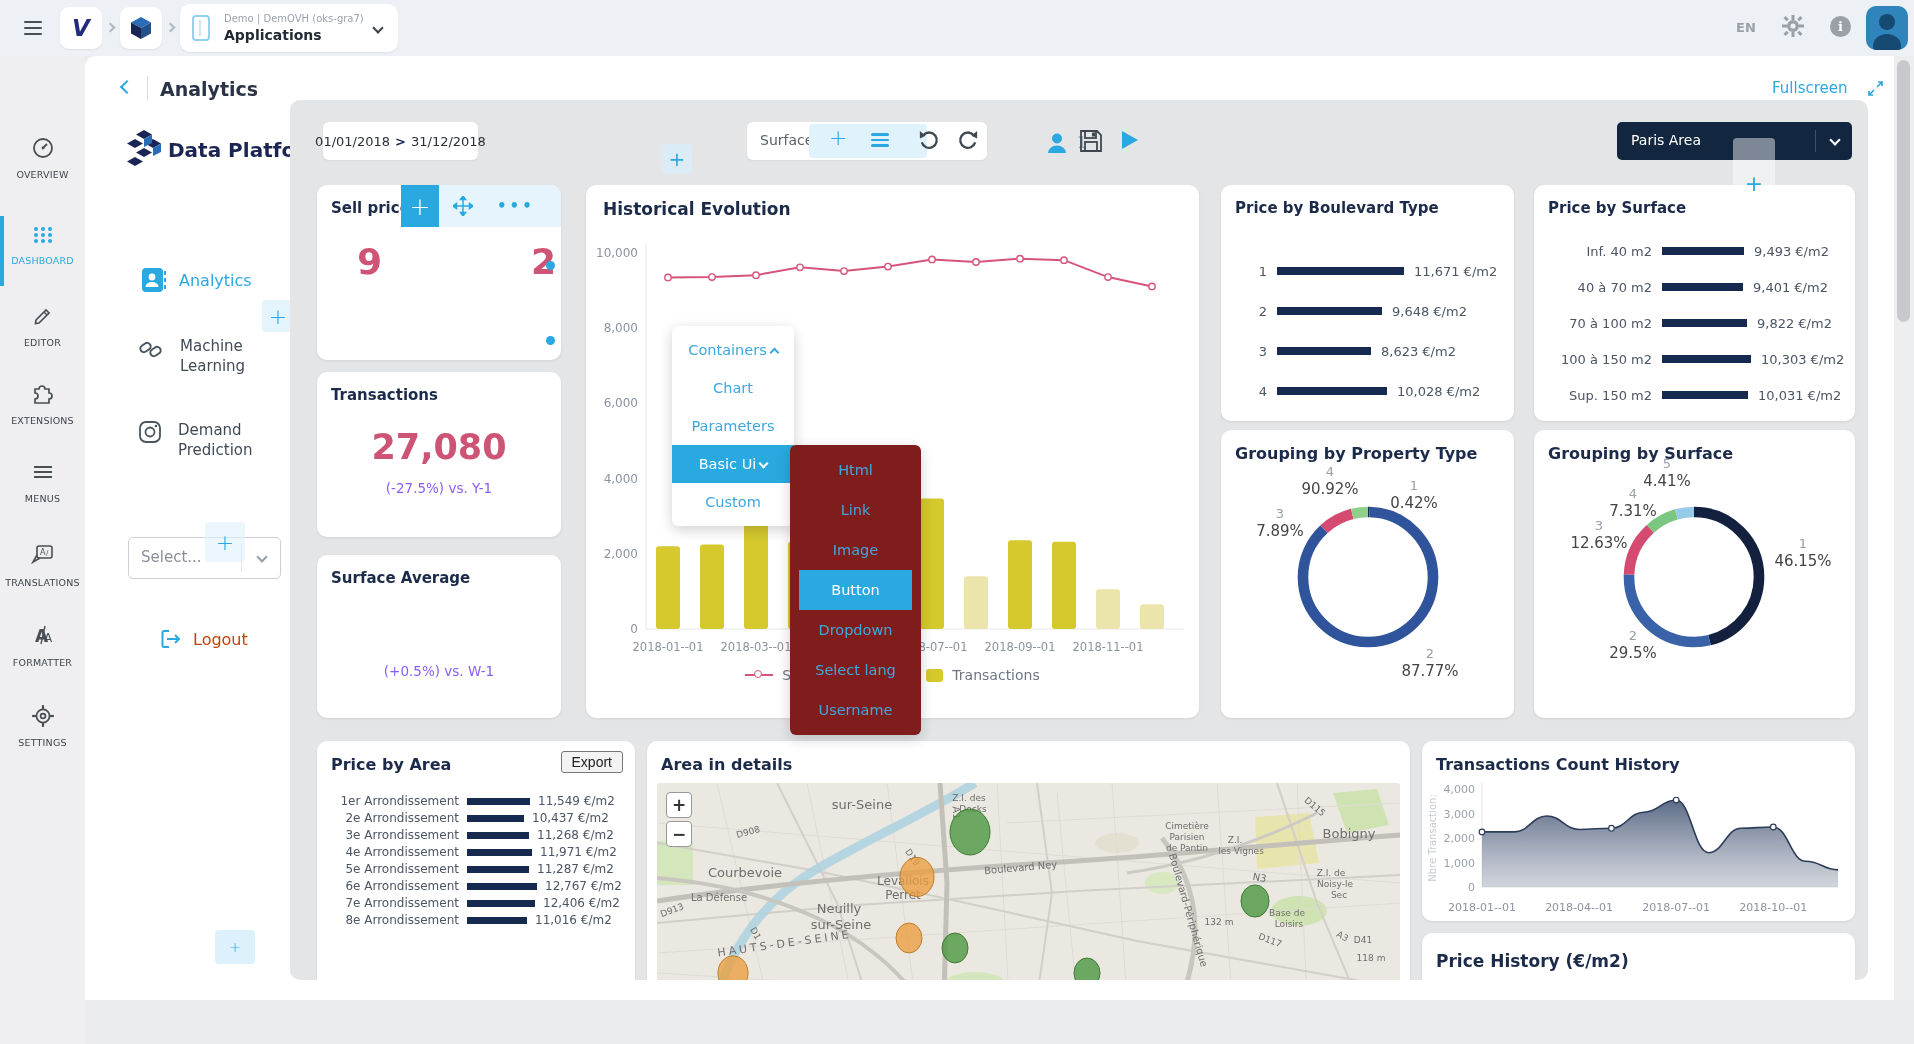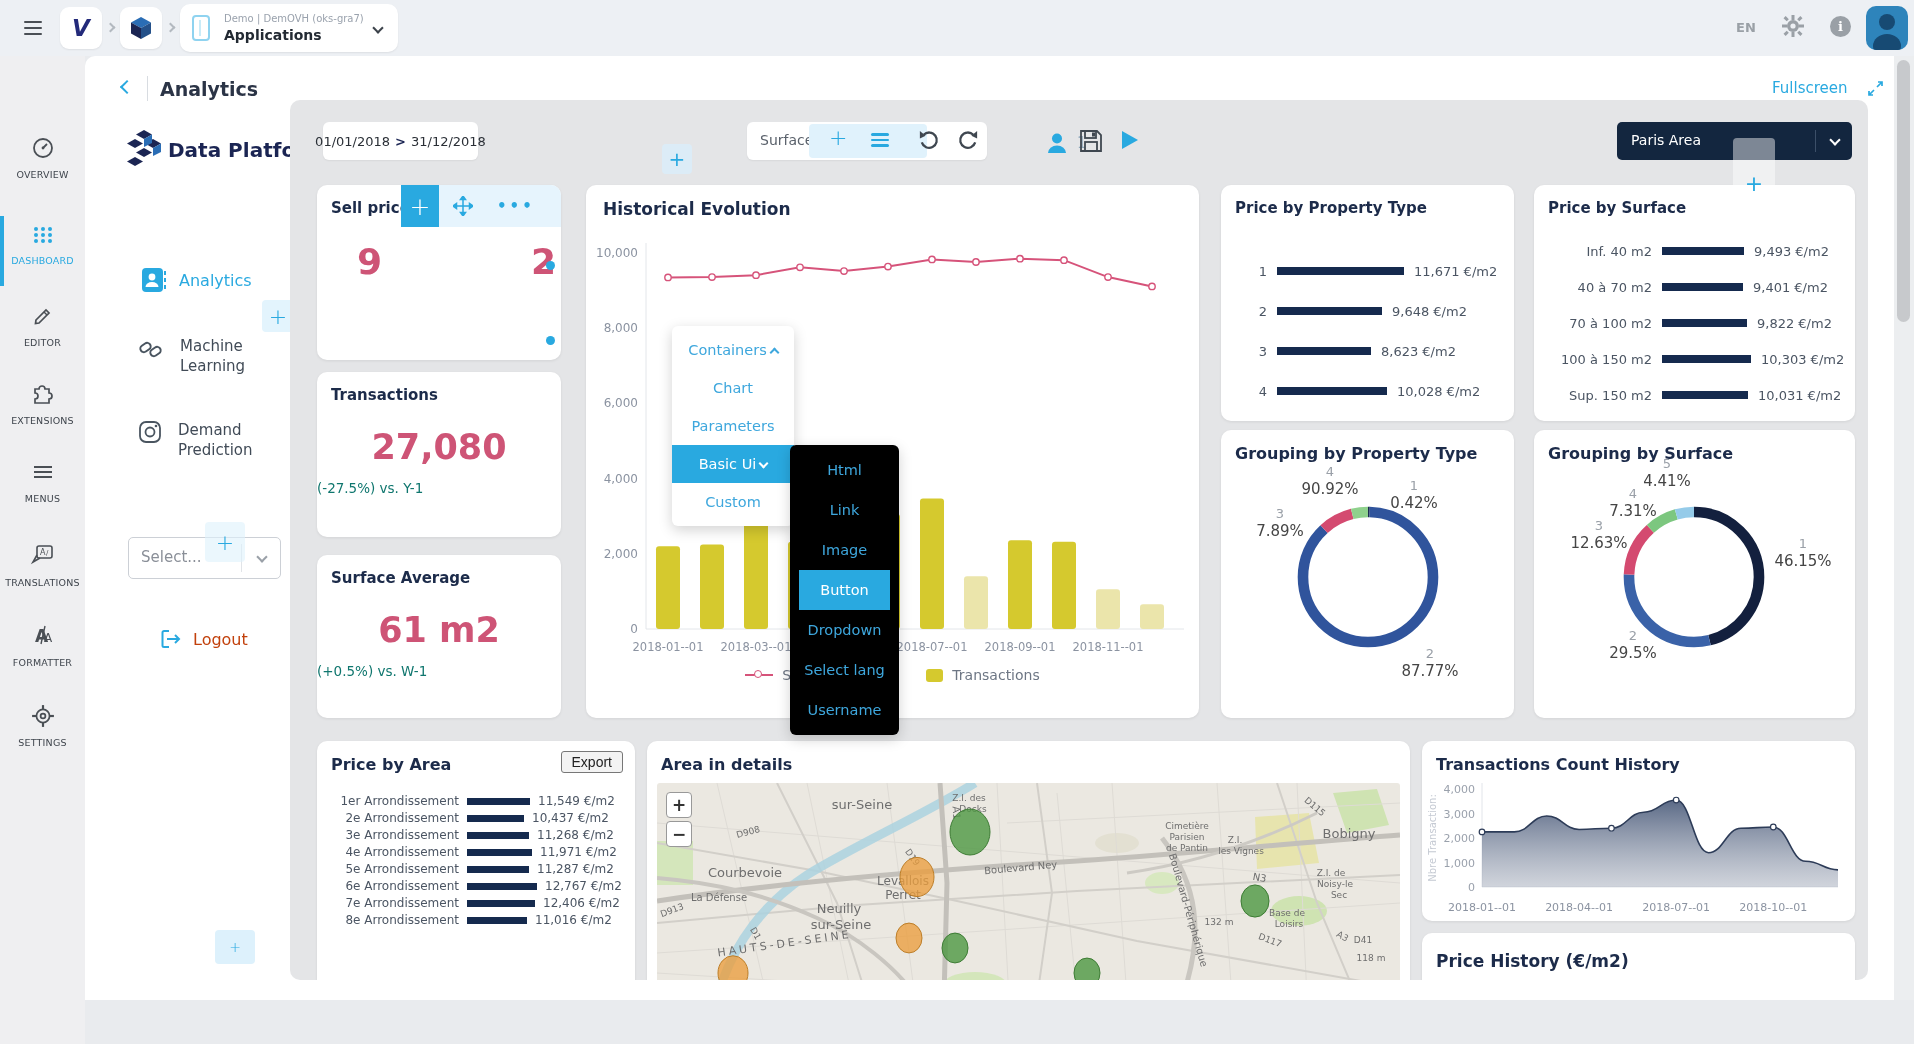--- a/index.html
+++ b/index.html
@@ -79,21 +79,21 @@
 .region{position:absolute;left:1327px;top:22px;width:235px;height:38px;background:#13263f;border-radius:5px;color:#fff;cursor:pointer}
 .region .t{position:absolute;left:14px;top:10px;font-size:14px}
 .region .dv{position:absolute;right:36px;top:8px;bottom:8px;width:1px;background:#3c4f68}
 .region .ch{position:absolute;right:13px;top:14px;width:8px;height:8px;border-right:2px solid #fff;border-bottom:2px solid #fff;transform:rotate(45deg)}
 .region-plus{position:absolute;left:1443px;top:38px;width:42px;height:58px;background:#ffffff73;border-radius:4px;display:flex;align-items:flex-end;justify-content:center;color:#29a9e0;font-size:22px;z-index:5}
 
 .c-sell{left:27px;top:85px;width:244px;height:175px}
 .c-trans{left:27px;top:272px;width:244px;height:165px}
 .c-surf{left:27px;top:455px;width:244px;height:163px}
 .kpi-value{position:absolute;left:0;right:0;top:55px;text-align:center;font-size:35px;font-weight:600;color:#ce5476}
-.kpi-delta{position:absolute;left:0;right:0;top:108px;font-size:13.5px;color:#0f766e}
+.kpi-delta{position:absolute;left:0;right:0;top:108px;text-align:center;font-size:13.5px;color:#8b5cf6}
 .sell-tint{position:absolute;left:84px;top:0;width:160px;height:42px;background:#e6f4fd;border-top-right-radius:10px}
 .sell-plus{position:absolute;left:84px;top:0;width:38px;height:42px;background:#29a9e0;color:#fff;font-size:25px;font-weight:300;display:flex;align-items:center;justify-content:center;z-index:3}
 .sell-move{position:absolute;left:136px;top:11px;z-index:3}
 .sell-dots{position:absolute;left:180px;top:12px;color:#29a9e0;font-size:15px;font-weight:bold;letter-spacing:3px;z-index:3}
 .frag{position:absolute;top:56px;font-size:36px;font-weight:600;color:#ce5476}
 .fragL{left:40px}.fragR{left:214px}
 .hdot{position:absolute;width:9px;height:9px;border-radius:50%;background:#29a9e0;z-index:6}
 
 .c-hist{left:296px;top:85px;width:613px;height:533px}
 .c-hist .card-title{font-size:17px;left:17px}
@@ -137,21 +137,21 @@
 .zoomctl{position:absolute;left:9px;top:9px;z-index:5;display:flex;flex-direction:column;gap:3px}
 .zbtn{width:26px;height:26px;background:#fff;border:1px solid #999;border-radius:4px;font-size:17px;font-weight:bold;color:#333;text-align:center;line-height:24px;cursor:pointer}
 
 .c-tch{left:1132px;top:641px;width:433px;height:180px}
 .c-tch .card-title{font-size:16px}
 .tch-host{position:absolute;left:4px;top:34px}
 .c-ph{left:1132px;top:833px;width:433px;height:110px}
 .c-ph .card-title{font-size:17px;top:18px}
 
 .menu{position:absolute;left:382px;top:226px;width:122px;background:#fff;border-radius:6px;box-shadow:0 4px 14px rgba(0,0,0,.18);padding:5px 0;z-index:70}
-.submenu{position:absolute;left:500px;top:345px;width:109px;background:#000000;border-radius:6px;box-shadow:0 4px 14px rgba(0,0,0,.18);padding:5px 9px;z-index:71}
+.submenu{position:absolute;left:500px;top:345px;width:131px;background:#7f1d1d;border-radius:6px;box-shadow:0 4px 14px rgba(0,0,0,.18);padding:5px 9px;z-index:71}
 .mi{height:38px;display:flex;align-items:center;justify-content:center;gap:4px;font-size:14.5px;color:#3ea7dd;cursor:pointer}
 .submenu .mi{height:40px}
 .mi.selected{background:#29a9e0;color:#fff}
 .car{width:7px;height:7px;border-right:2px solid #3ea7dd;border-bottom:2px solid #3ea7dd;margin-top:2px}
 .car-up{transform:rotate(-135deg);margin-top:5px}
 .car-down{transform:rotate(45deg);margin-top:-2px;border-color:#fff}
 
 .scroll-track{position:absolute;left:1894px;top:56px;width:20px;height:944px;background:#eceef0;z-index:45}
 .scroll-thumb{position:absolute;left:3px;top:4px;width:13px;height:262px;background:#c7c9cc;border-radius:7px}
 svg text{font-family:"DejaVu Sans","Liberation Sans",sans-serif}
@@ -454,21 +454,20 @@
   </div>
 
   <div class="card c-trans">
     <span class="card-title">Transactions</span>
     <span class="kpi-value">27,080</span>
     <span class="kpi-delta">(-27.5%) vs. Y-1</span>
   </div>
 
   <div class="card c-surf">
     <span class="card-title">Surface Average</span>
-    <span class="kpi-value">61 m2</span>
     <span class="kpi-delta">(+0.5%) vs. W-1</span>
   </div>
 
   <div class="card c-hist">
     <span class="card-title">Historical Evolution</span>
     <div class="he-host"><svg viewBox="0 0 592 432" width="592" height="432">
           <line x1="50" y1="14" x2="50" y2="400" stroke="#e3e6ea" stroke-width="1"></line>
           <line x1="50" y1="400" x2="588" y2="400" stroke="#e3e6ea" stroke-width="1"></line>
           <text x="42" y="404" text-anchor="end" font-size="12" fill="#8b93a1">0</text>
           <text x="42" y="328.8" text-anchor="end" font-size="12" fill="#8b93a1">2,000</text>
@@ -516,21 +515,21 @@
           <span>Sell price (€/m2)</span>
         </span>
       <span class="leg-item">
           <span class="sq"></span>
           <span>Transactions</span>
         </span>
     </div>
   </div>
 
   <div class="card c-pbpt">
-    <span class="card-title">Price by Property Type</span>
+    <span class="card-title">Price by Boulevard Type</span>
     <div class="hbars pbpt-rows">
         <div class="hbar-row">
           <span class="hl">1</span>
           <span class="hb" style="width: 127px; background: rgb(21, 42, 78);"></span>
           <span class="hv">11,671 €/m2</span>
         </div>
         <div class="hbar-row">
           <span class="hl">2</span>
           <span class="hb" style="width: 105px; background: rgb(21, 42, 78);"></span>
           <span class="hv">9,648 €/m2</span>

